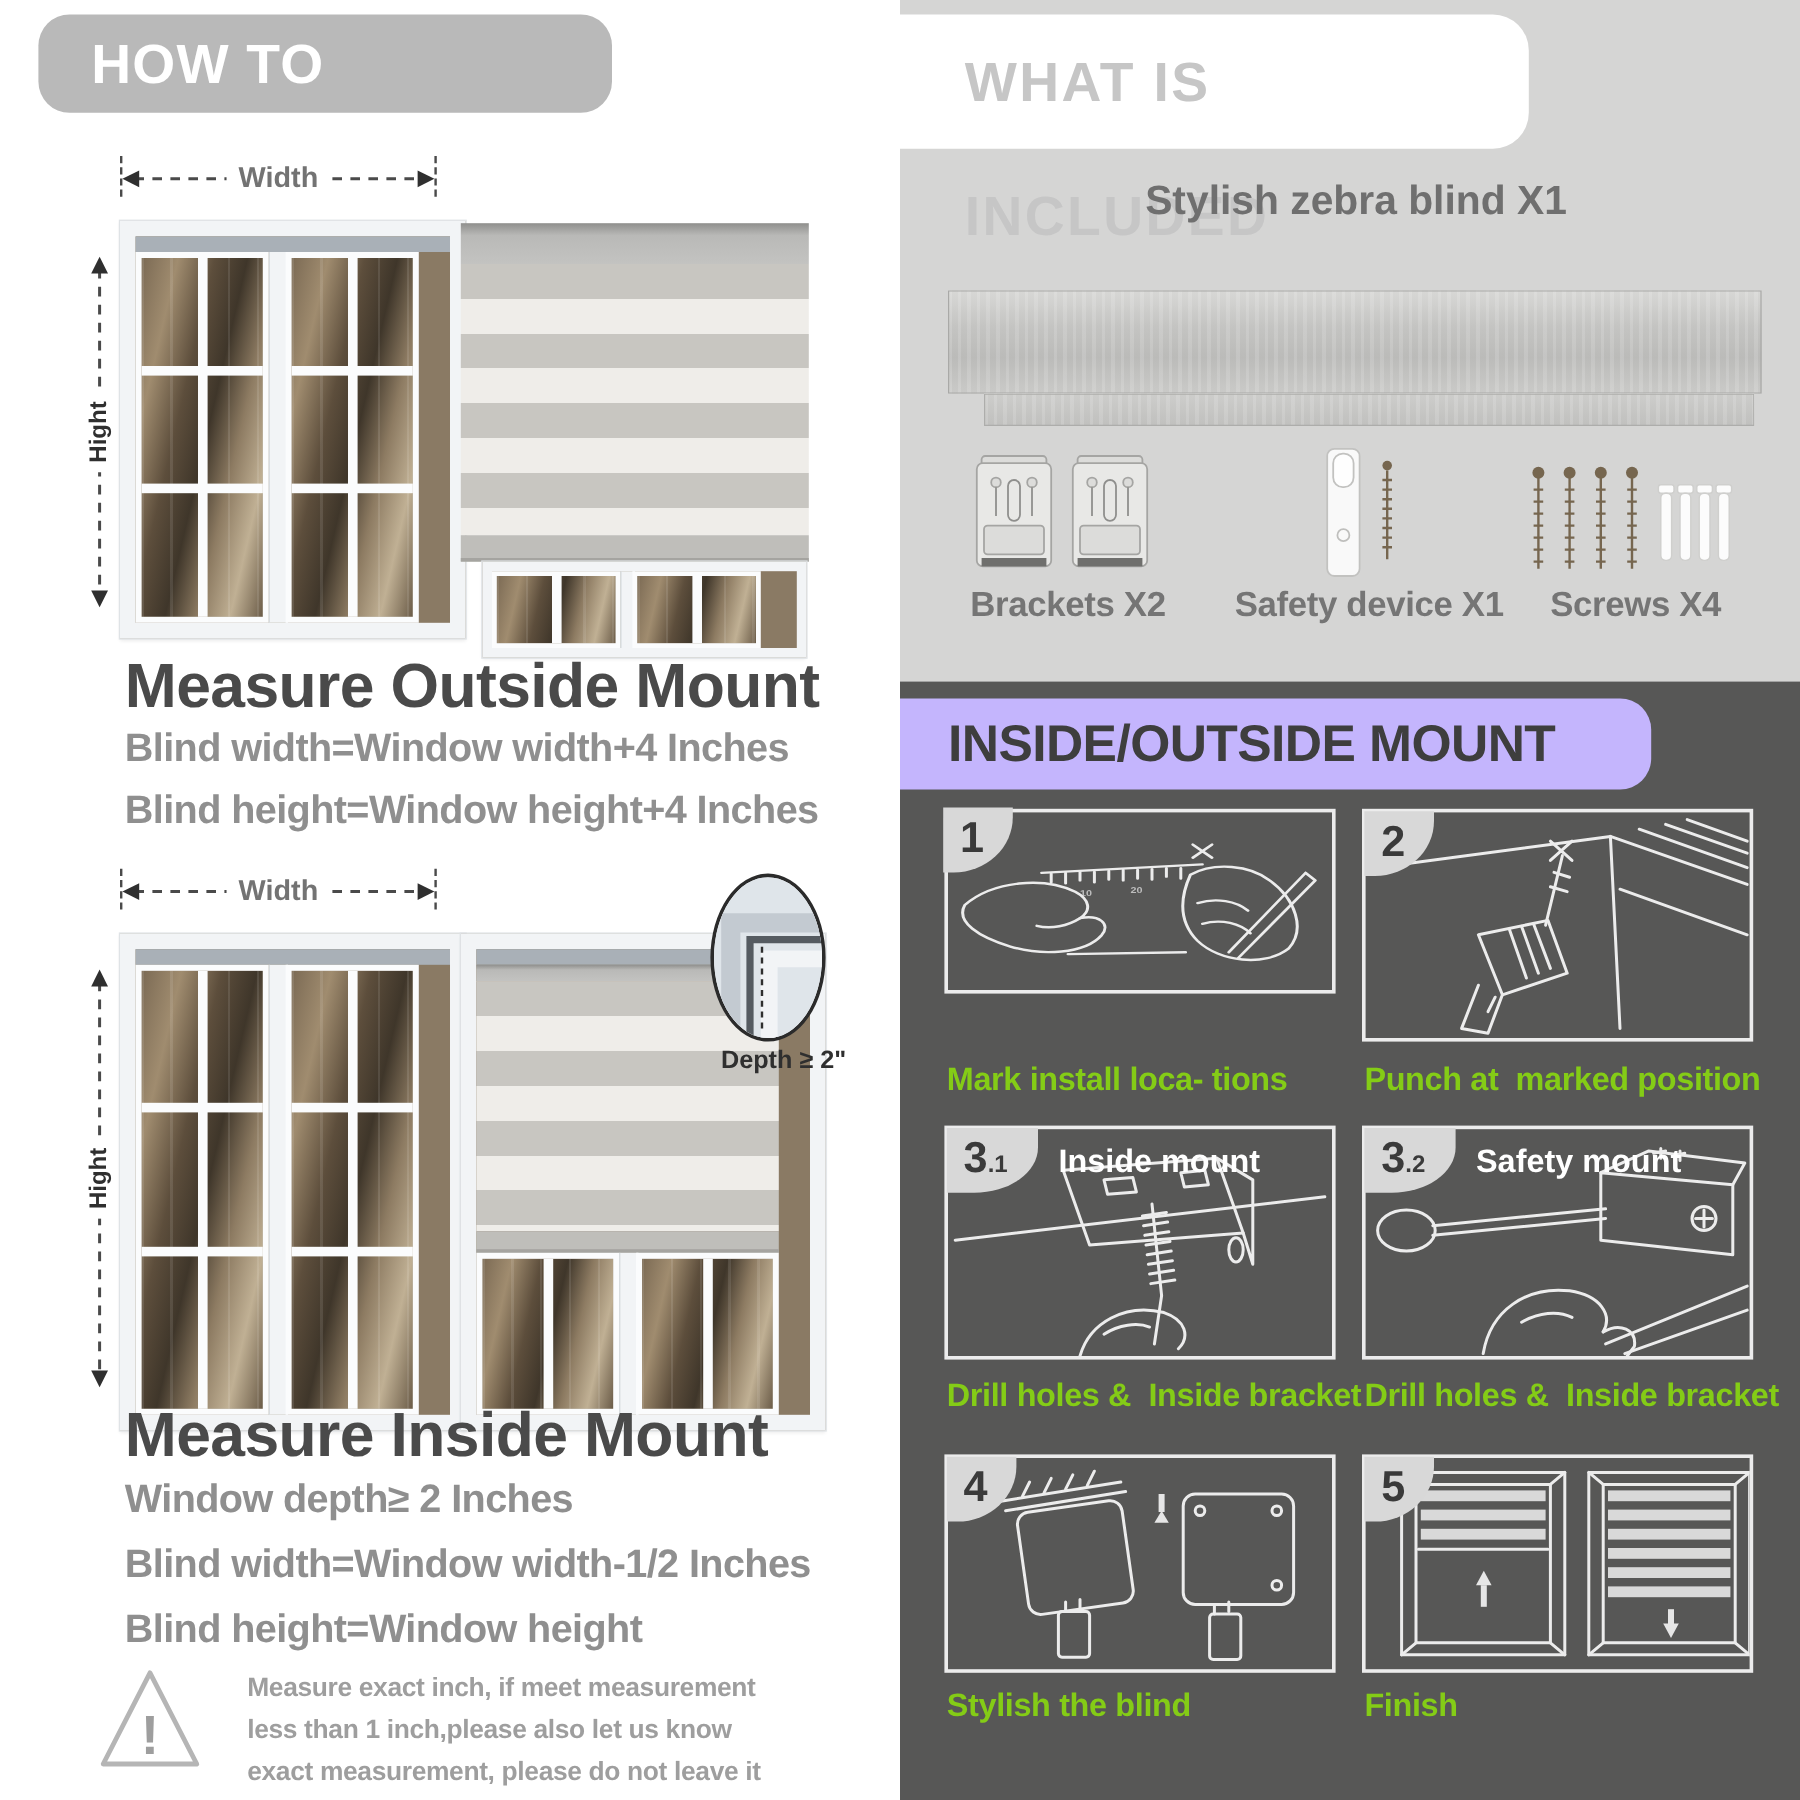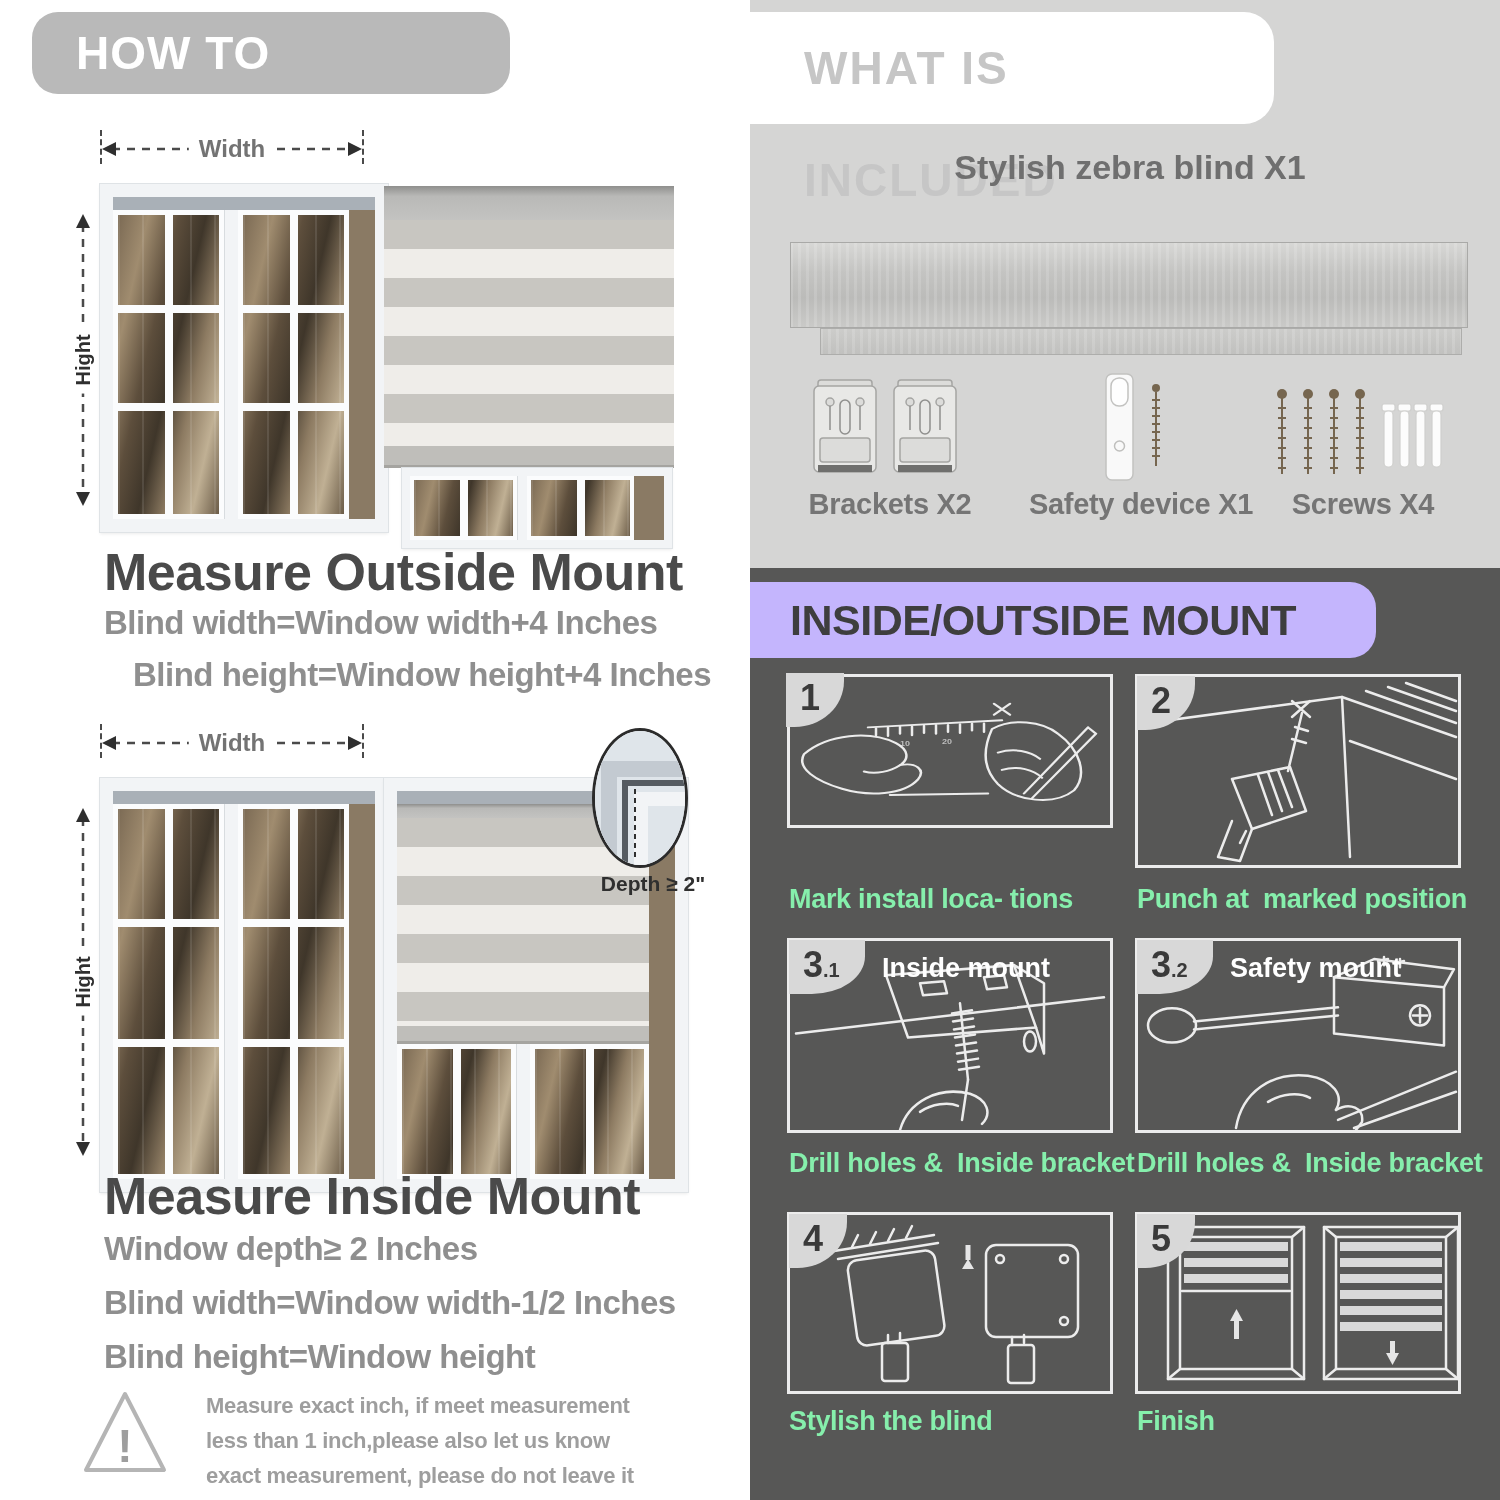--- a/index.html
+++ b/index.html
@@ -71,21 +71,21 @@
                border-radius:0 26px 26px 0;color:#3e3e3e;font-size:43px;letter-spacing:-0.5px;
                line-height:76px;padding-left:40px;box-sizing:border-box;}
 
   .panel{position:absolute;width:326px;border:3px solid #ececec;box-sizing:border-box;}
   .panel .badge{position:absolute;left:-1px;top:-1px;width:58px;height:54px;background:#d8d8d8;
                 border-radius:0 0 85% 0;color:#3a3a3a;font-size:36px;line-height:50px;
                 padding-left:14px;box-sizing:border-box;}
   .panel .badge.wide{width:76px;border-radius:0 0 70% 0;}
   .panel .badge .sub{font-size:20px;}
   .panel .ptitle{position:absolute;left:92px;top:12px;color:#ffffff;font-size:27px;}
-  .step-caption{position:absolute;color:#86efac;font-size:27px;letter-spacing:-0.3px;white-space:pre;}
+  .step-caption{position:absolute;color:#84cc16;font-size:27px;letter-spacing:-0.3px;white-space:pre;}
 
   .art{position:absolute;left:0;top:0;width:100%;height:100%;}
   .art path,.art line,.art circle,.art ellipse,.art rect,.art polyline{
       stroke:#ececec;stroke-width:2.5;fill:none;stroke-linecap:round;stroke-linejoin:round;}
   .art .fillbar{fill:#d9d9d9;stroke:none;}
   .art .fillw{fill:#e6e6e6;stroke:none;}
   .art text{fill:#bdbdbd;stroke:none;font-size:9px;font-family:"Liberation Sans",sans-serif;}
 
   .itemart{position:absolute;}
   .itemart .metal{fill:#e8e8e6;stroke:#a5a5a3;stroke-width:1.5;}
@@ -151,21 +151,21 @@
           </div>
         <div class="centerpost" style="left:107px;top:0;width:10px;"></div>
         <div class="pane" style="left:117px;top:0;width:107px;border-width:4px;">
             <div class="mv"></div>
           </div>
       </div>
     </div>
 
     <div class="sec-heading" style="top:542px;">Measure Outside Mount</div>
     <div class="rule-line" style="top:604px;">Blind width=Window width+4 Inches</div>
-    <div class="rule-line" style="top:656px;margin-left:29px;">Blind height=Window height+4 Inches</div>
+    <div class="rule-line" style="top:656px;">Blind height=Window height+4 Inches</div>
 
     <div class="vtick" style="left:100px;top:724px;"></div>
     <div class="vtick" style="left:362px;top:724px;"></div>
     <div class="harrow" style="left:100px;top:732px;width:264px;">
       <svg width="264" height="22">
         <line x1="12" y1="11" x2="252" y2="11" stroke="#4a4a4a" stroke-width="2.5" stroke-dasharray="8 7"></line>
         <polygon points="2,11 16,4 16,18" fill="#2f2f2f"></polygon>
         <polygon points="262,11 248,4 248,18" fill="#2f2f2f"></polygon>
       </svg>
       <span class="lbl">Width</span>

